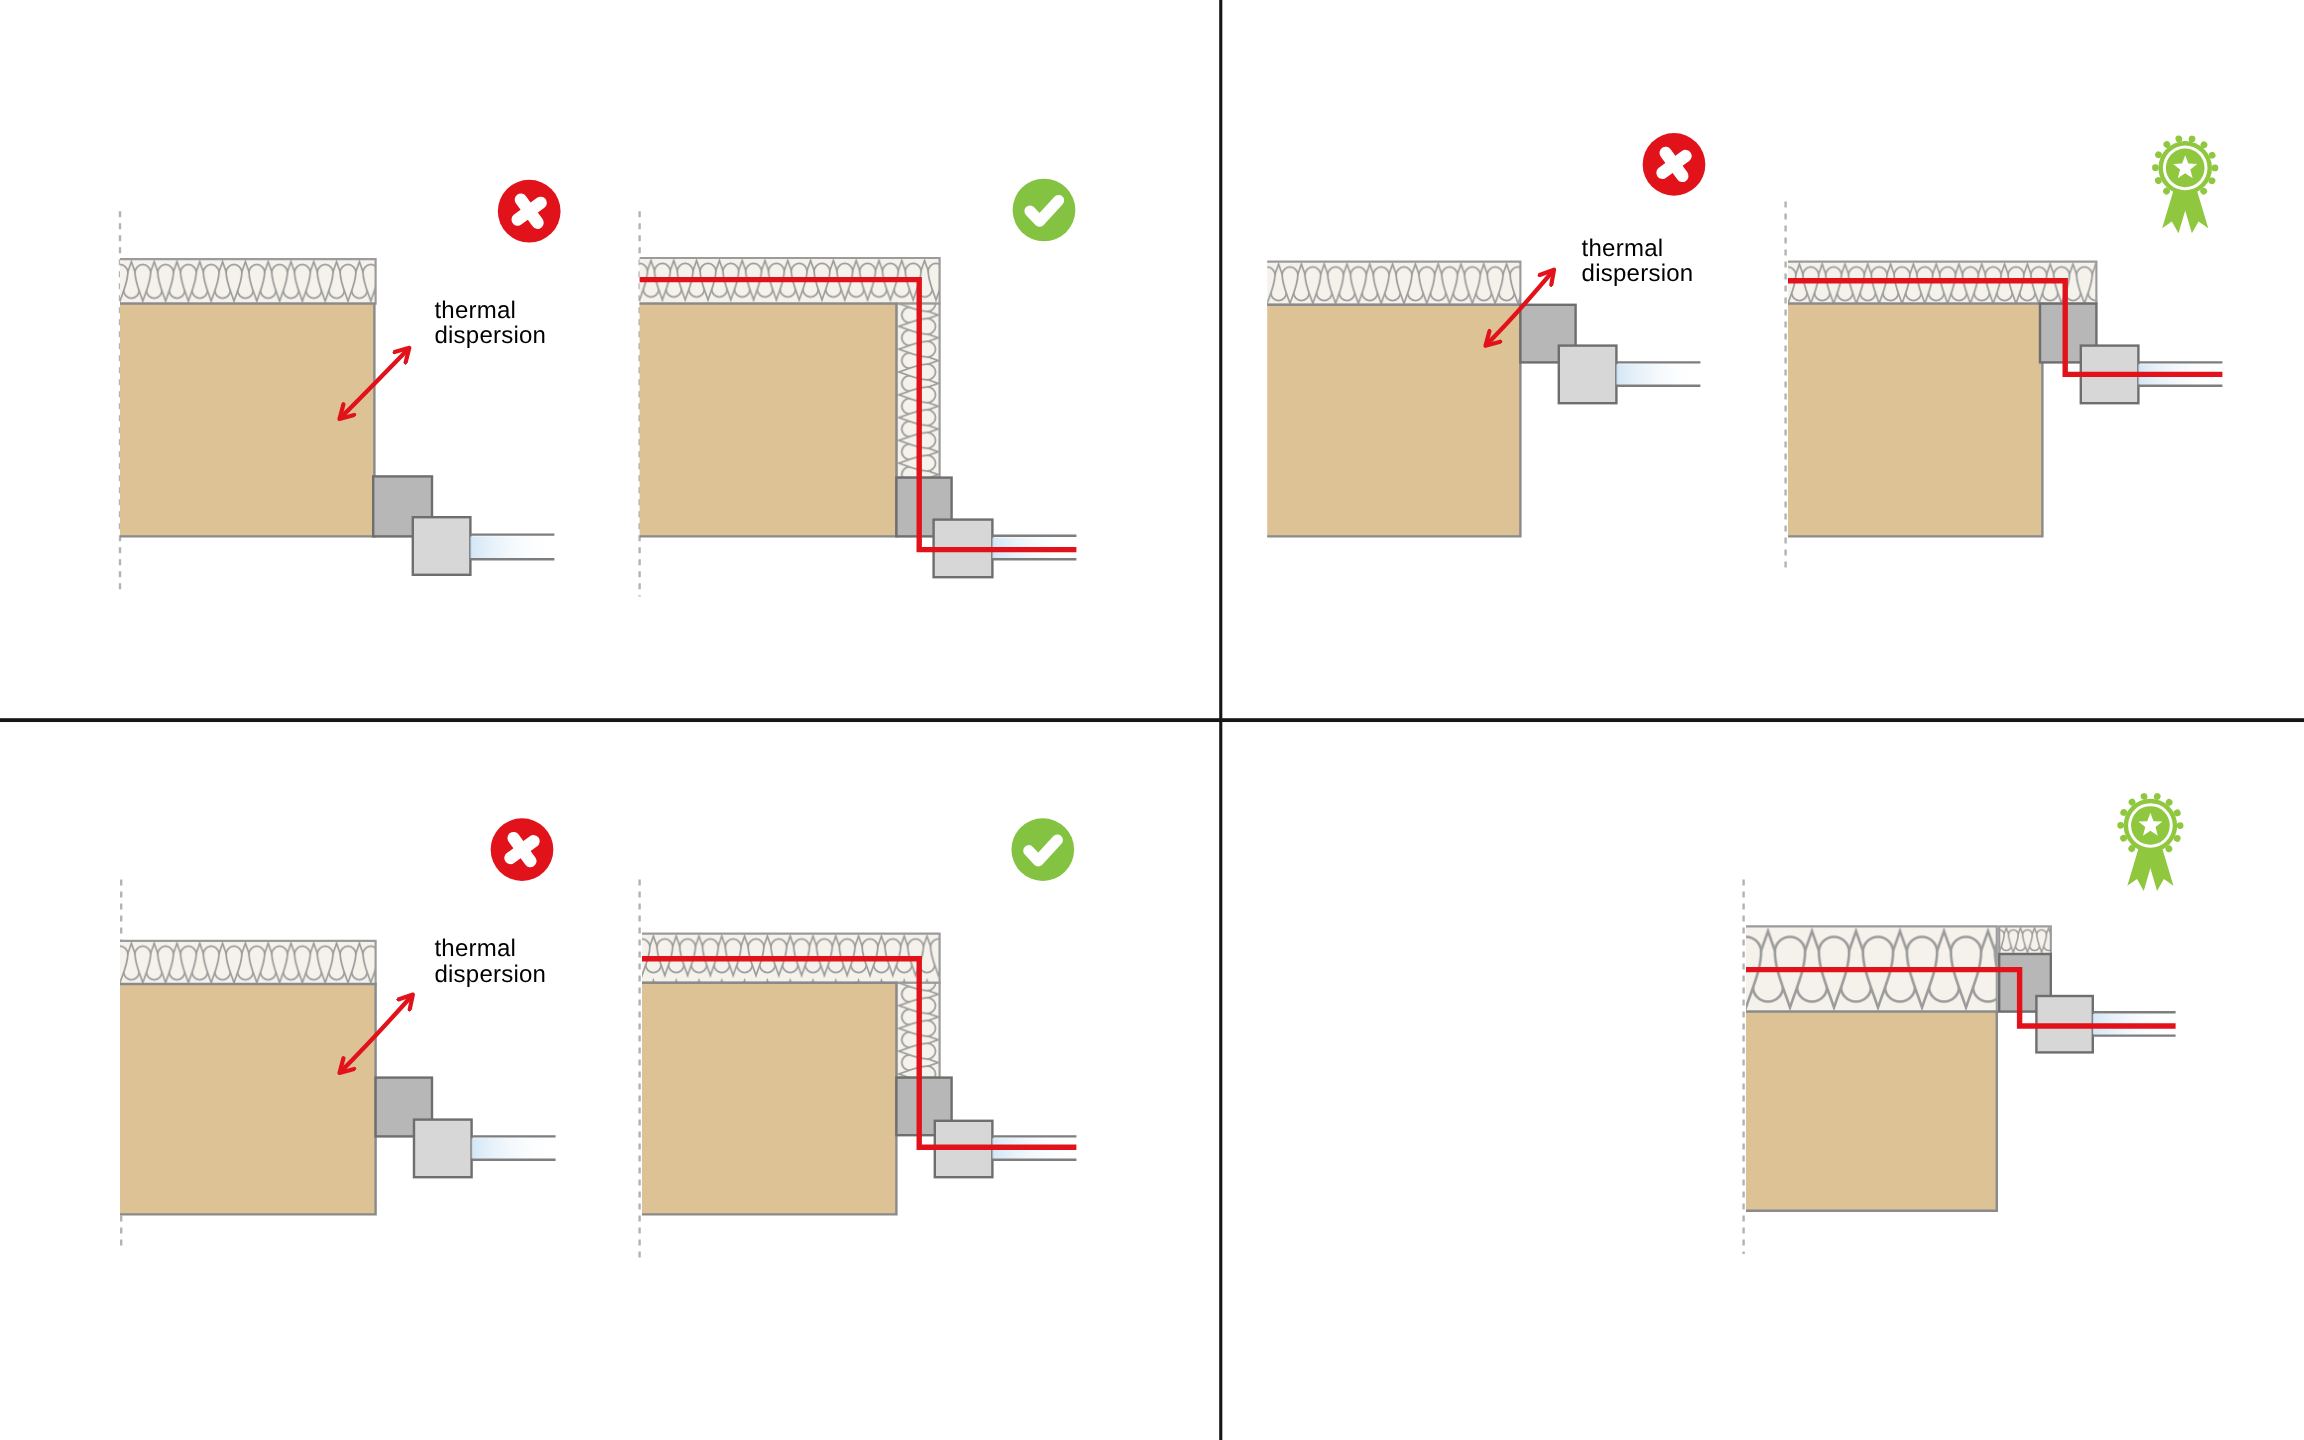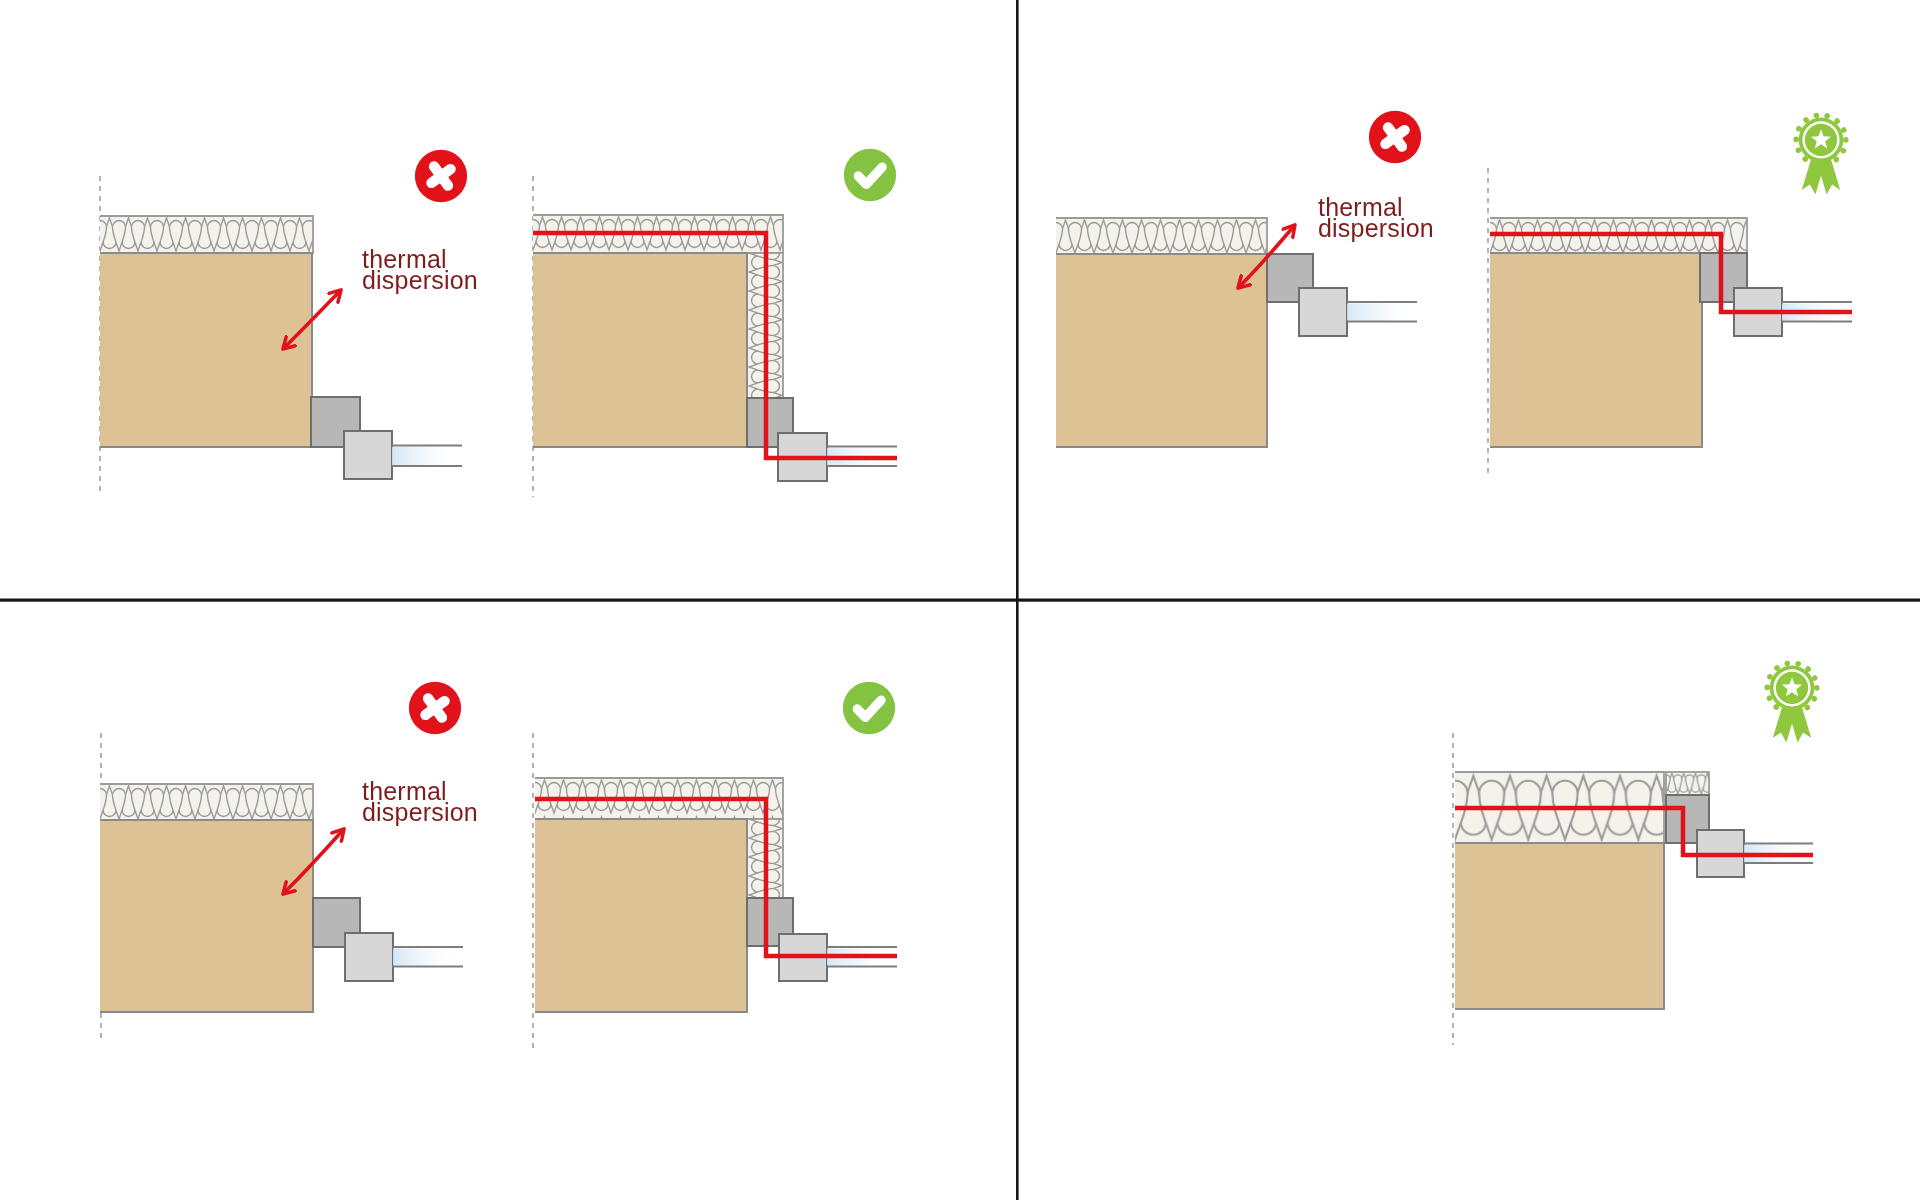--- a/index.html
+++ b/index.html
@@ -2,21 +2,21 @@
 <html><head>
 <meta charset="utf-8">
 <style>
   html,body{margin:0;padding:0;background:#ffffff;}
   .canvas{
     position:relative;width:1920px;height:1200px;background:#ffffff;overflow:hidden;
     font-family:"Liberation Sans",sans-serif;
   }
   .layer{position:absolute;left:0;top:0;width:1920px;height:1200px;}
   .td-label{
-    position:absolute;color:#7f1d1d;font-size:25px;line-height:21px;
+    position:absolute;color:#000000;font-size:20px;line-height:21px;
     letter-spacing:.2px;white-space:nowrap;
   }
 </style>
 </head>
 <body>
 
 <div class="canvas">
 
   <svg class="layer" viewBox="0 0 1920 1200">
     <defs>

